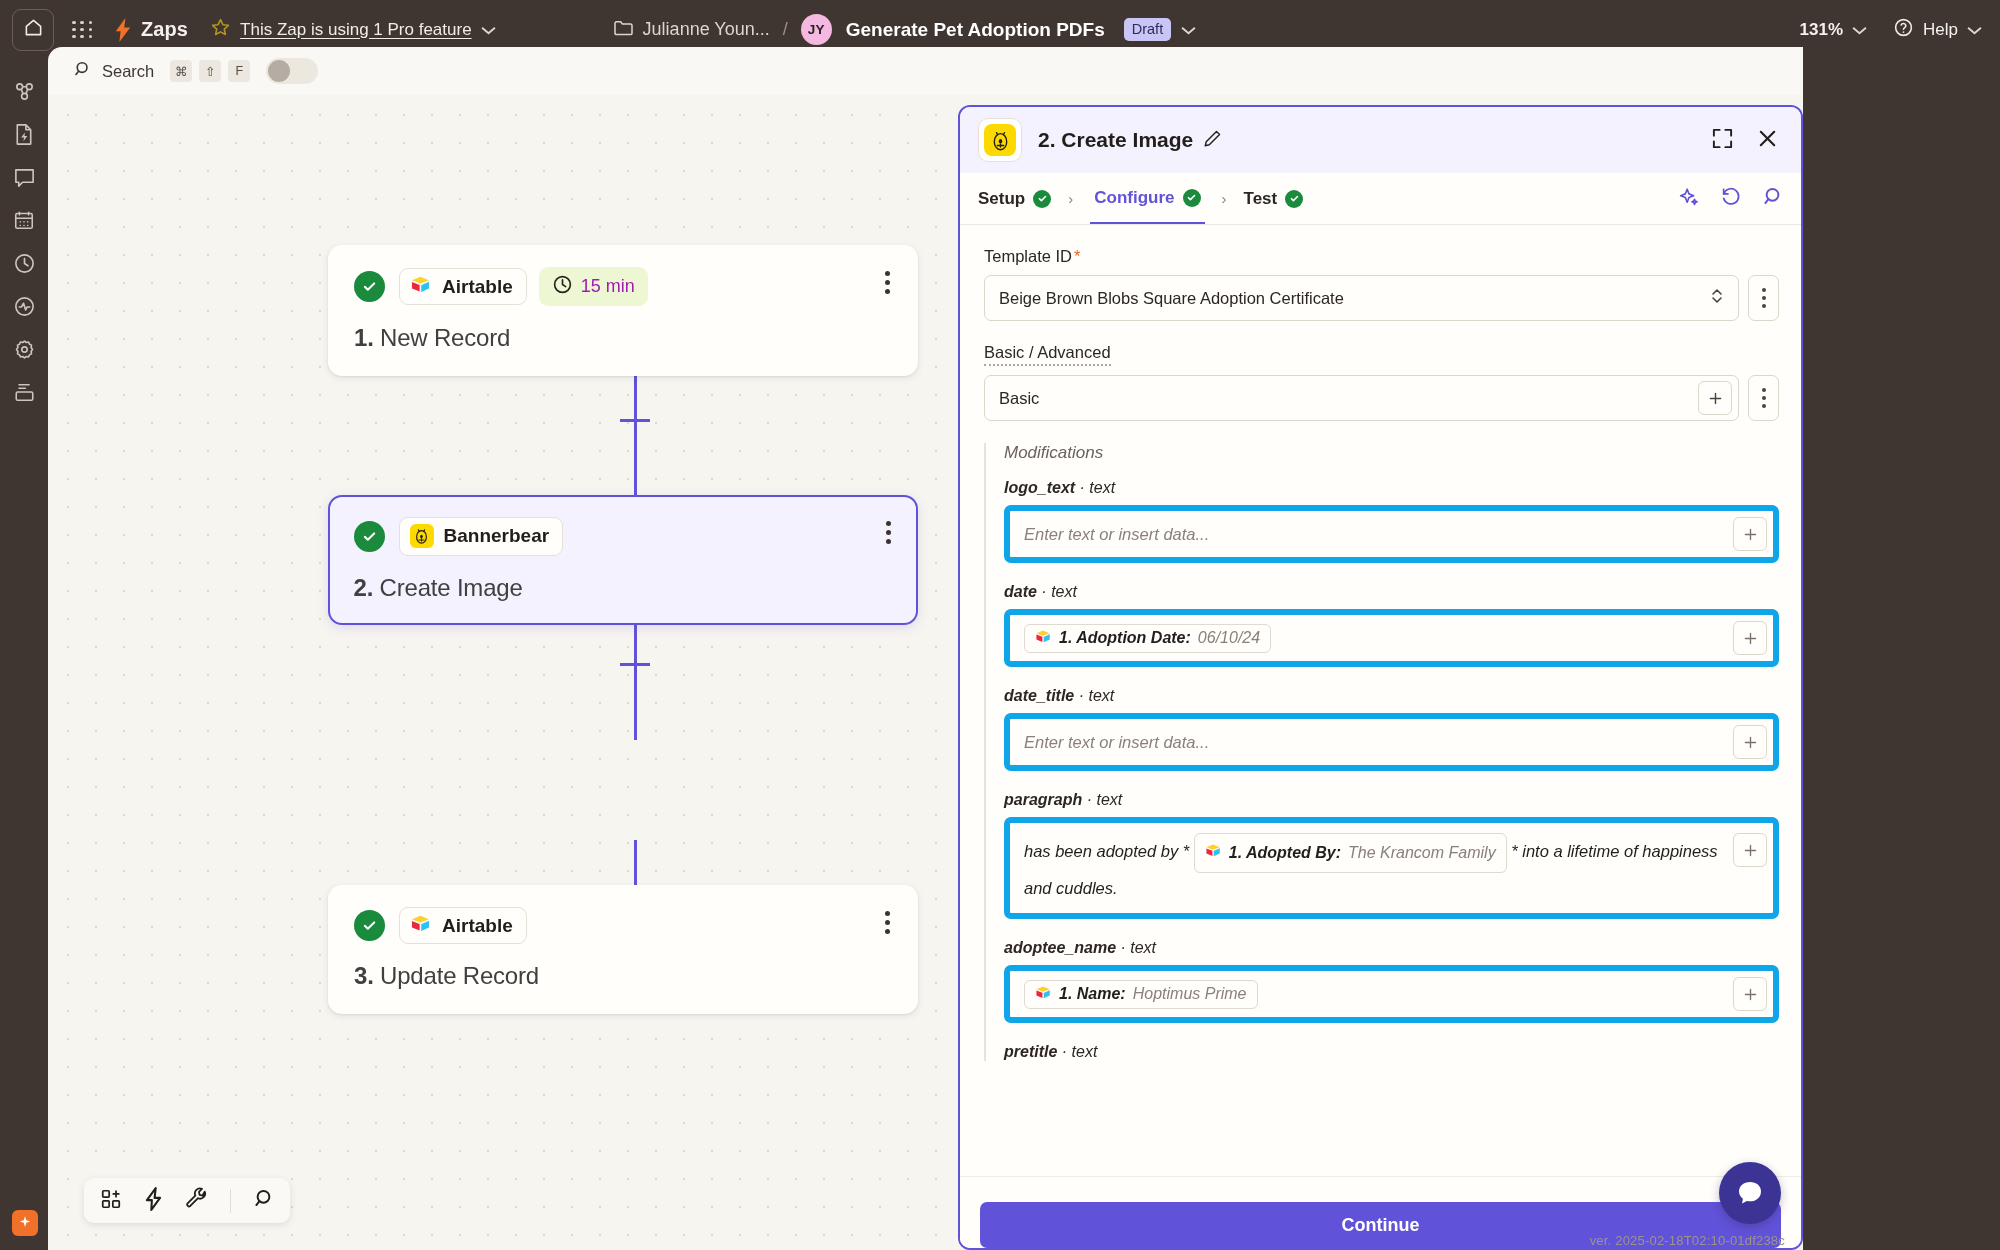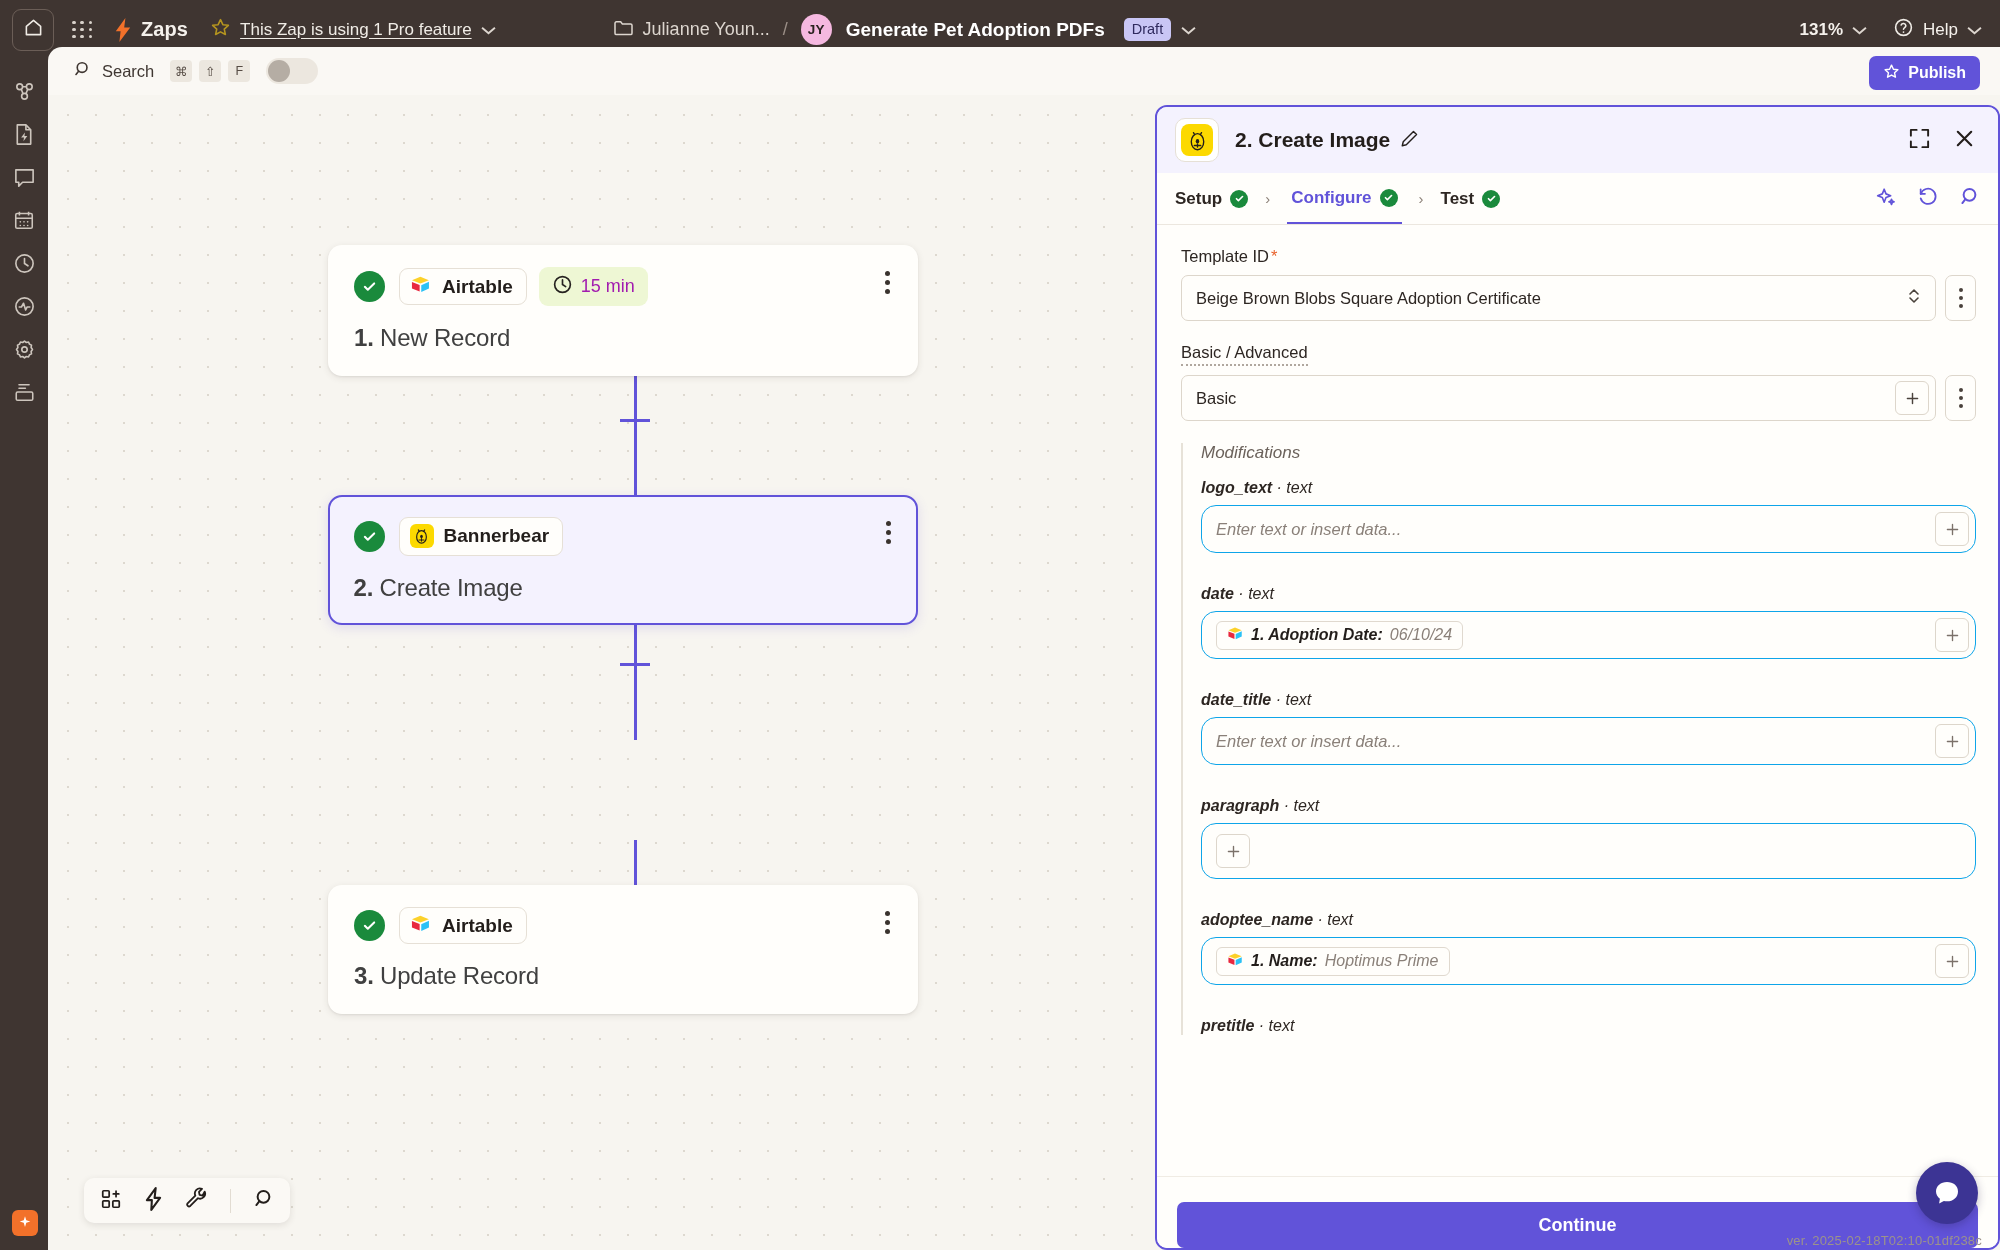--- a/index.html
+++ b/index.html
@@ -47,21 +47,21 @@
   .rail { position: absolute; left: 0; top: 59px; width: 48px; height: 1191px;
     background: #3f3531; display: flex; flex-direction: column; align-items: center;
     padding-top: 16px; gap: 7px; }
   .rail-item { width: 36px; height: 36px; display: flex; align-items: center;
     justify-content: center; border-radius: 8px; }
   .rail-bottom { position: absolute; bottom: 14px; left: 12px; width: 26px; height: 26px;
     background: #f2712a; border-radius: 6px; display: flex; align-items: center;
     justify-content: center; }
 
   
-  .shell { position: absolute; left: 48px; top: 47px; width: 1952px; height: 1203px;
+  .shell { position: absolute; left: 48px; top: 47px; width: 1755px; height: 1203px;
     background: #faf8f4; border-top-left-radius: 14px; overflow: hidden; }
 
   .searchbar { position: absolute; left: 0; top: 0; width: 1952px; height: 48px;
     display: flex; align-items: center; padding-left: 26px; }
   .search-text { font-size: 16.5px; color: #3f3732; margin-left: 10px; }
   .kbd { width: 22px; height: 22px; border-radius: 4px; background: #ece7df;
     color: #564c45; font-size: 12.5px; display: flex; align-items: center;
     justify-content: center; margin-left: 7px; }
   .kbd.first { margin-left: 16px; }
   .toggle { width: 52px; height: 26px; border-radius: 13px; background: #ece7df;
@@ -144,23 +144,23 @@
   .kebab-box { width: 31px; height: 46px; border: 1px solid #ddd6cb; border-radius: 7px;
     display: flex; flex-direction: column; align-items: center; justify-content: center; gap: 4px; }
   .kebab-box i { width: 4px; height: 4px; border-radius: 50%; background: #4a423c; display:block; }
   .plus-box { width: 34px; height: 34px; border: 1px solid #ddd6cb; border-radius: 6px;
     display: flex; align-items: center; justify-content: center; flex:none; }
 
   .mods { border-left: 2px solid #e7e2d8; padding-left: 18px; margin-top: 4px; font-style: italic; }
   .mods-title { font-size: 17px; color: #6b625b; margin-bottom: 16px; }
   .mod-label { font-size: 16px; color: #2d2622; font-weight: bold; margin-bottom: 8px; }
   .mod-label span.light { font-weight: normal; }
-  .input-box { border: 1px solid #0ea5e9; border-radius: 15px; background: #fffefb;
+  .input-box { border: 6px solid #0ea5e9; border-radius: 7px; background: #fffefb;
     min-height: 46px; display: flex; align-items: center; padding: 6px 6px 6px 14px;
-    margin-bottom: 32px; gap: 8px; }
+    margin-bottom: 20px; gap: 8px; }
   .input-box.multiline { padding: 10px 6px 10px 14px; align-items: flex-start; }
   .ph { color: #8a8079; font-size: 16.5px; flex:1; }
   .token { display: inline-flex; align-items: center; gap: 7px; background: #fffefb;
     border: 1px solid #e0d9cf; border-radius: 6px; padding: 4px 10px; font-size: 16px;
     white-space: nowrap; vertical-align: middle; }
   .token b { color: #231e1b; }
   .token .val { color: #8a8079; }
   .para-flow { flex: 1; font-size: 16.5px; line-height: 30px; color: #231e1b; }
 
   .panel-foot { height: 72px; flex: none; display: flex; align-items: flex-end;
@@ -680,20 +680,35 @@
             <svg width="17" height="17" viewBox="0 0 20 20" fill="none" stroke="#7b716a" stroke-width="1.6" stroke-linecap="round">
                 <path d="M10 4v12M4 10h12"></path>
               </svg>
           </span>
         </div>
 
         <div class="mod-label">
           <span>paragraph</span><span class="light"> · text</span>
         </div>
         <div class="input-box multiline">
+          <span class="para-flow">
+            <span>has been adopted by *</span>
+            <span class="token">
+              <span>
+                <svg width="17" height="15" viewBox="0 0 24 21">
+                    <path d="M2 5.8 11.3 2l9.4 3.8-9.4 3.6z" fill="#fcd12a"></path>
+                    <path d="M2 7.6v7.3l8.5 3.4V11z" fill="#e8283f"></path>
+                    <path d="M12.3 11.2v7.5l8.5-3.8V7.4z" fill="#2bc1f5"></path>
+                  </svg>
+              </span>
+              <b>1. Adopted By:</b>
+              <span class="val">The Krancom Family</span>
+            </span>
+            <span>* into a lifetime of happiness and cuddles.</span>
+          </span>
           <span class="plus-box">
             <svg width="17" height="17" viewBox="0 0 20 20" fill="none" stroke="#7b716a" stroke-width="1.6" stroke-linecap="round">
                 <path d="M10 4v12M4 10h12"></path>
               </svg>
           </span>
         </div>
 
         <div class="mod-label">
           <span>adoptee_name</span><span class="light"> · text</span>
         </div>

